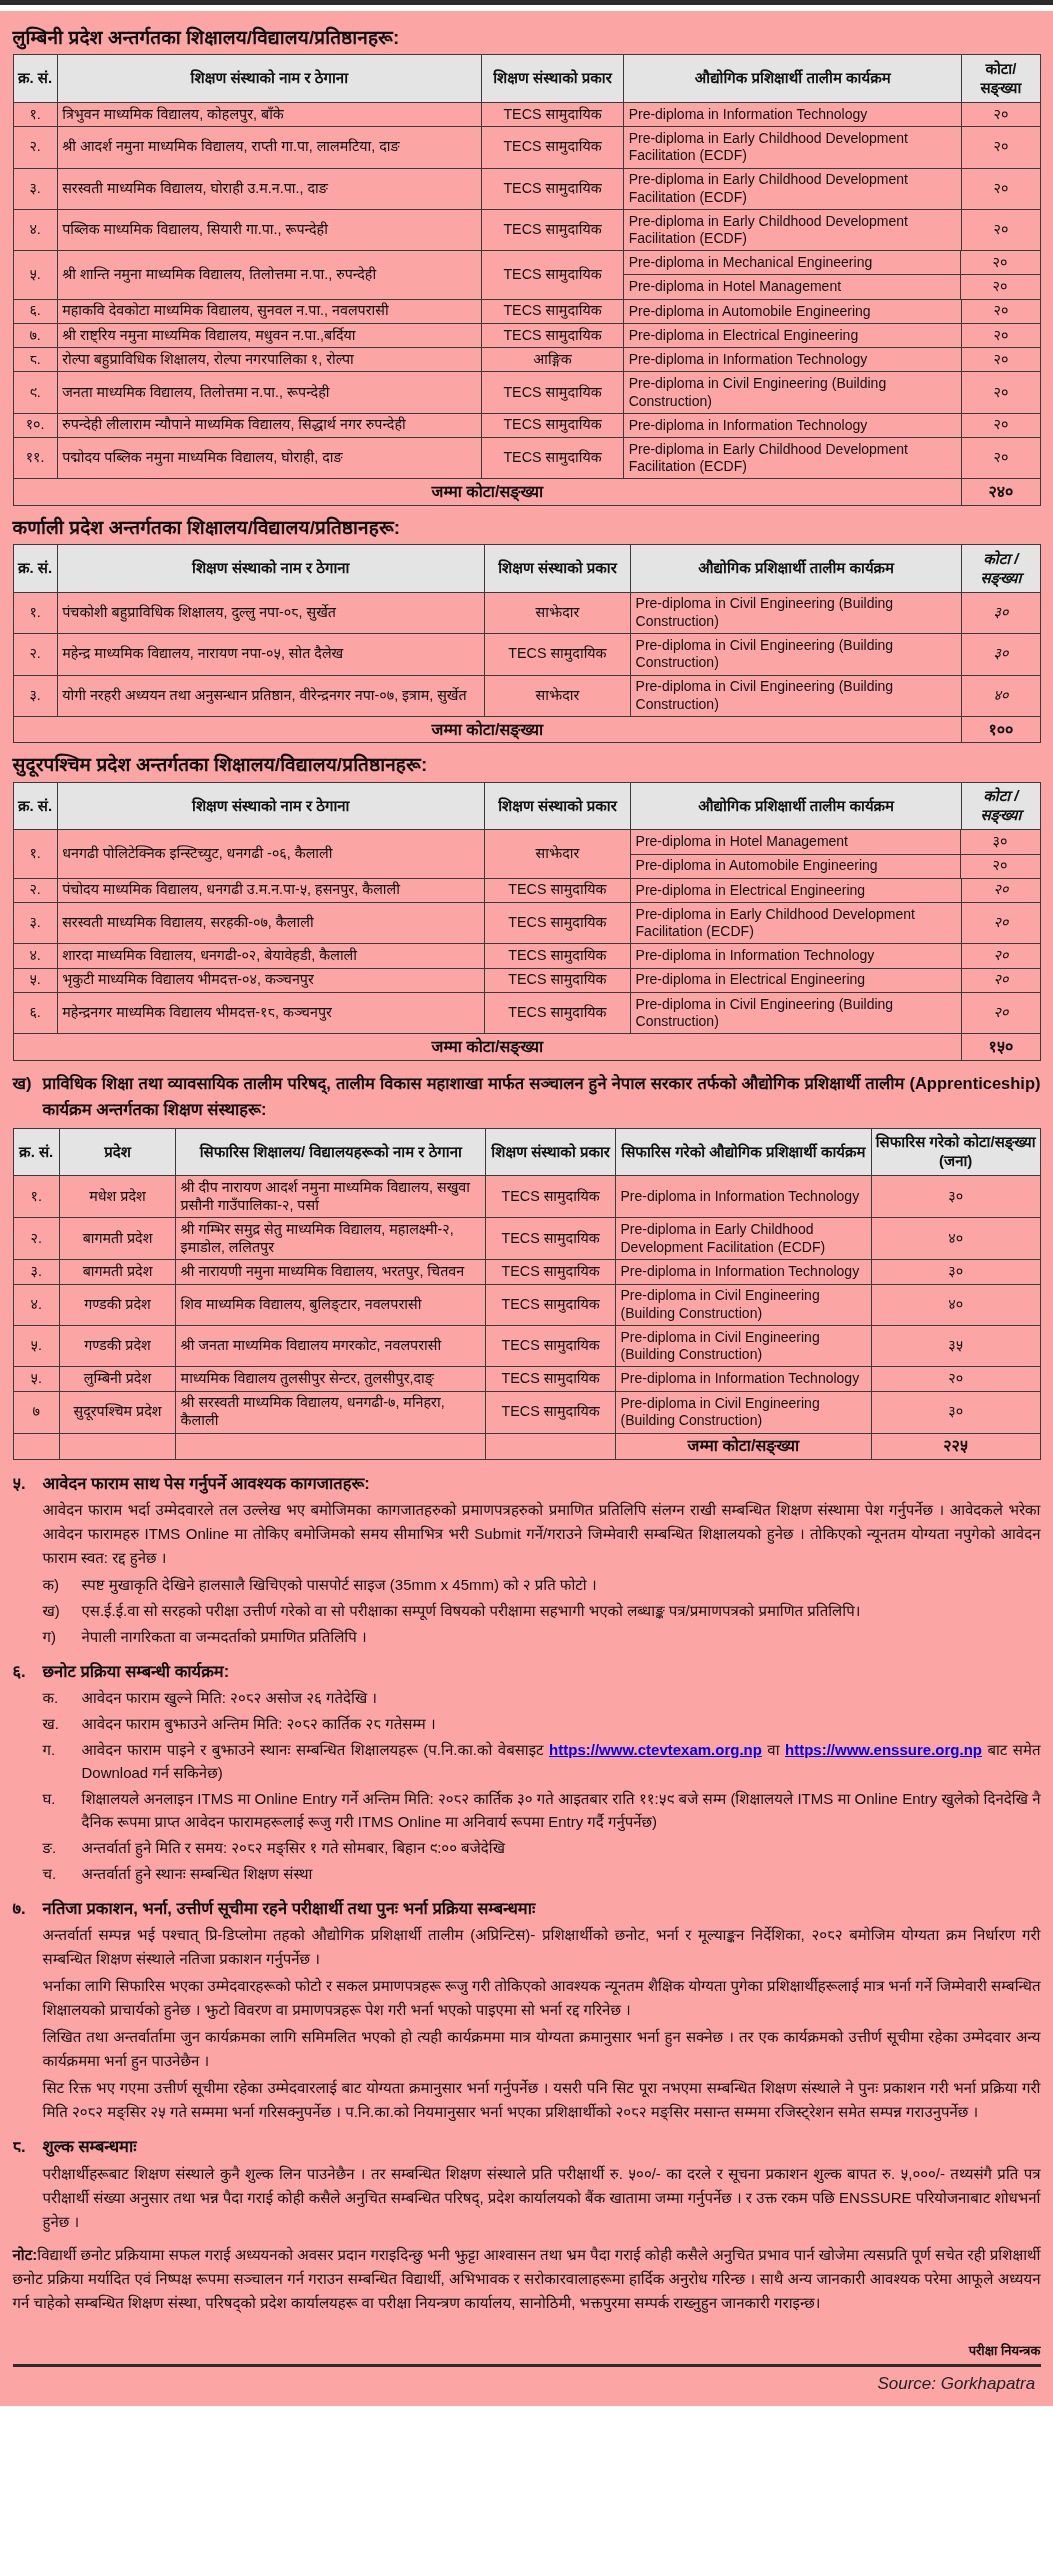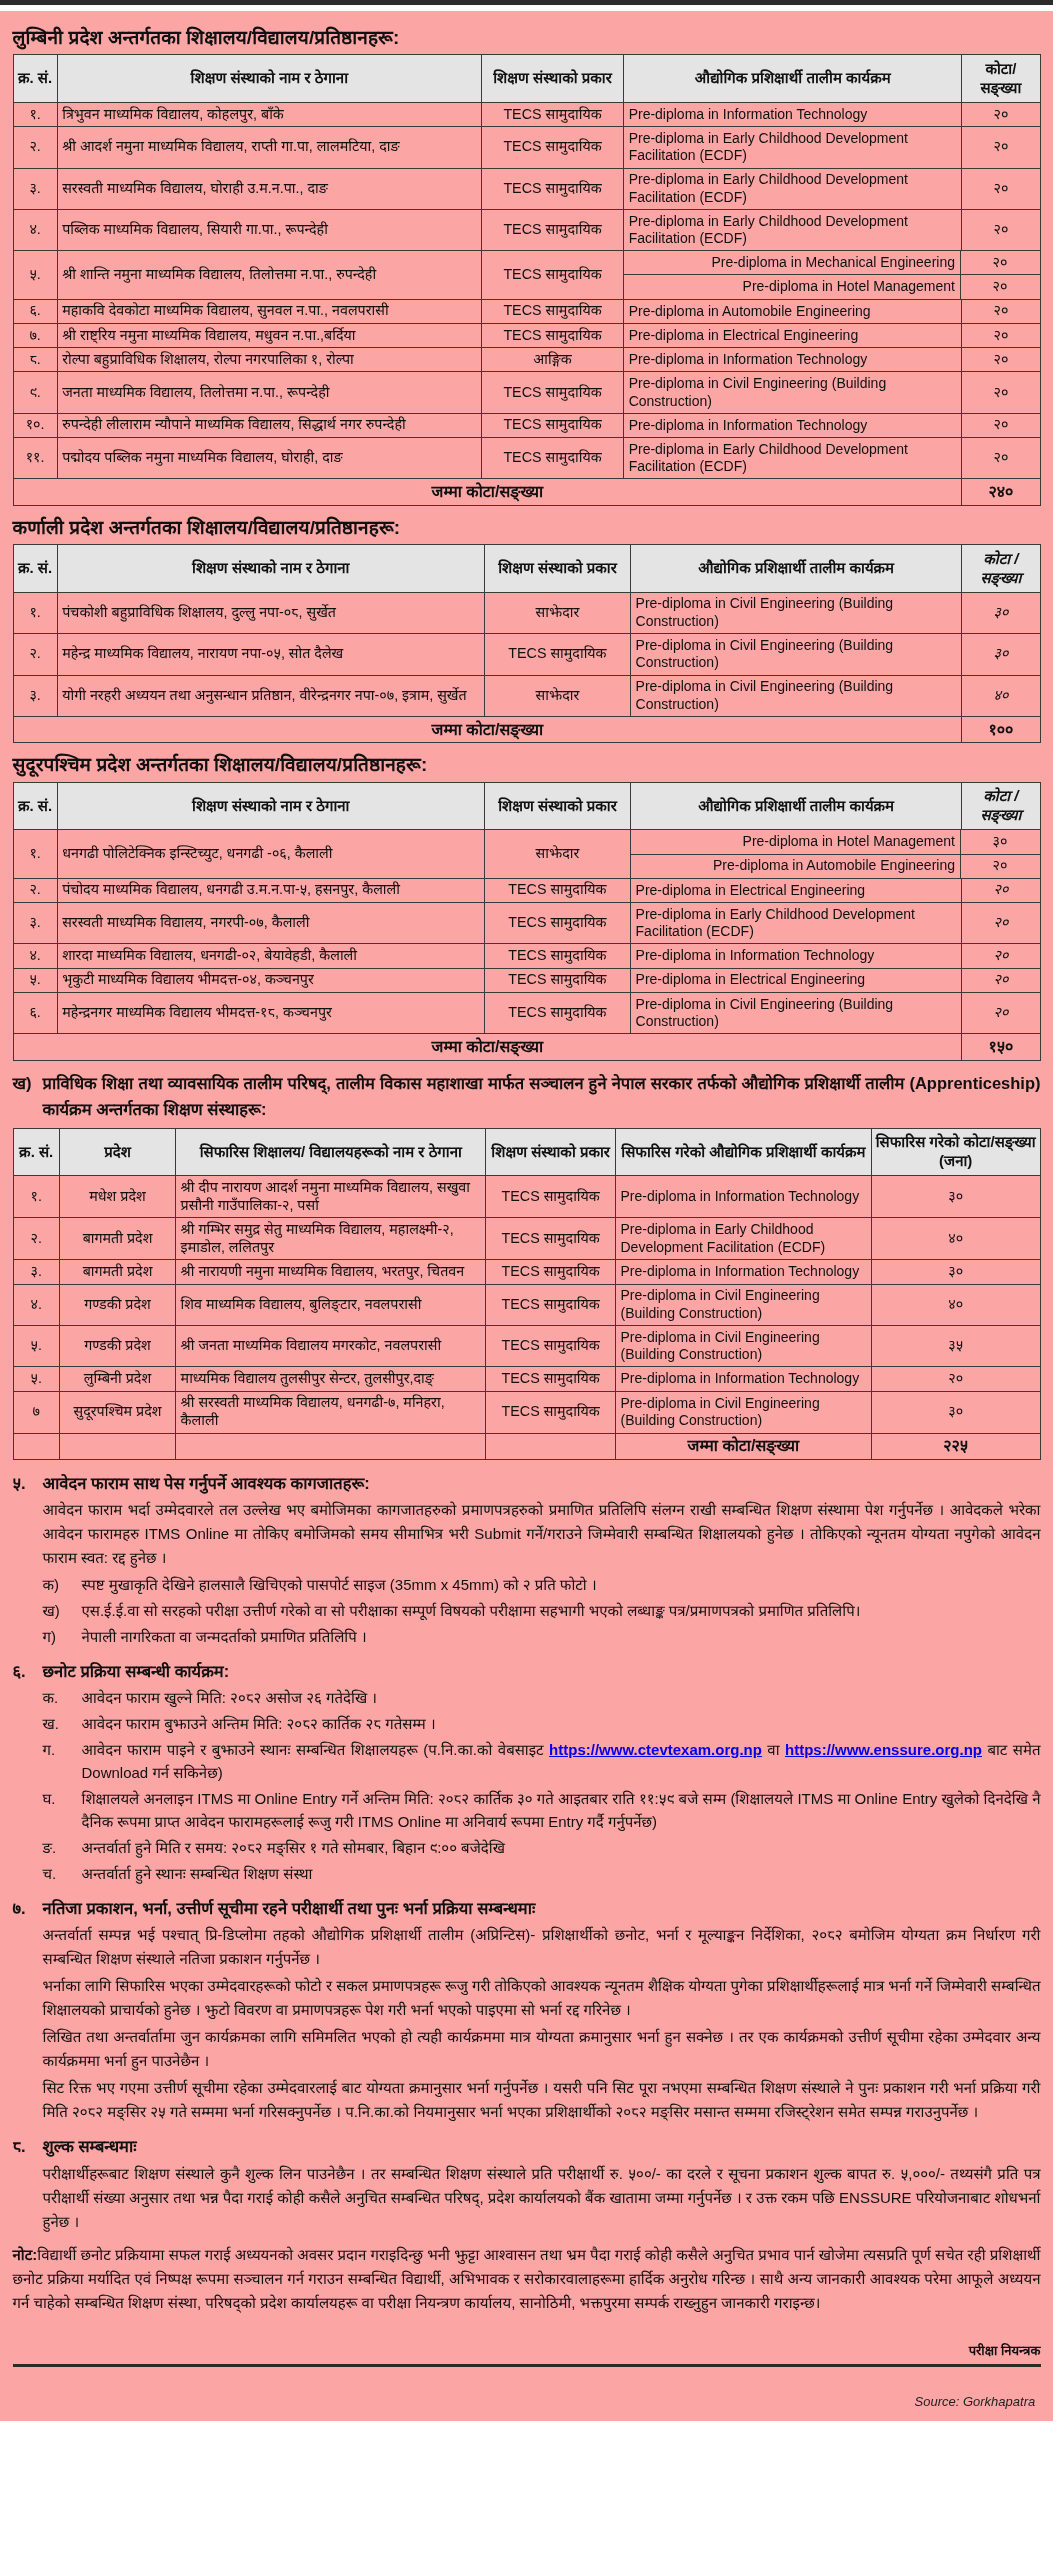--- a/index.html
+++ b/index.html
@@ -91,21 +91,21 @@
   }
   table.sub td {
     border: 0;
     border-bottom: 0.9px solid #3a3a3a;
     padding: 2.7px 4.5px;
     vertical-align: middle;
     line-height: 1.25;
   }
   table.sub tr:last-child td { border-bottom: 0; }
   td.nopad { padding: 0 !important; }
-  .sub-prog { text-align: right; }
+  .sub-prog { text-align: left; }
   .sub-qty  { width: 70px; text-align: center; border-left: 0.9px solid #3a3a3a !important; }
 
   
   .numbered {
     margin: 10.7px 0 0 0;
     font-size: 15px;
     line-height: 1.55;
   }
   .num-head {
     display: flex;
@@ -151,24 +151,23 @@
     font-size: 13px;
     margin-top: 26px;
   }
   .bottom-rule {
     border-top: 3.6px solid #2b2b2b;
     margin-top: 5.3px;
   }
   .source {
     text-align: right;
     font-style: italic;
-    font-size: 13px;
+    font-size: 17px;
     padding: 7.1px 5.3px 12.5px 0;
     color: #222;
-    margin-top: 20px;
   }
 </style>
 </head>
 <body>
 
 <div class="topbar"></div>
 
 <div class="page">
 
   <div class="section-title">लुम्बिनी प्रदेश अन्तर्गतका शिक्षालय/विद्यालय/प्रतिष्ठानहरू:</div>
@@ -352,21 +351,21 @@
         </tr>
         <tr>
           <td class="c2-sn">२.</td>
           <td class="c2-name">पंचोदय माध्यमिक विद्यालय, धनगढी उ.म.न.पा-५, हसनपुर, कैलाली</td>
           <td class="c2-type">TECS सामुदायिक</td>
           <td class="c2-prog latin">Pre-diploma in Electrical Engineering</td>
           <td class="c2-quota">२०</td>
         </tr>
         <tr>
           <td class="c2-sn">३.</td>
-          <td class="c2-name">सरस्वती माध्यमिक विद्यालय, नगरपी-०७, कैलाली</td>
+          <td class="c2-name">सरस्वती माध्यमिक विद्यालय, सरहकी-०७, कैलाली</td>
           <td class="c2-type">TECS सामुदायिक</td>
           <td class="c2-prog latin">Pre-diploma in Early Childhood Development Facilitation (ECDF)</td>
           <td class="c2-quota">२०</td>
         </tr>
         <tr>
           <td class="c2-sn">४.</td>
           <td class="c2-name">शारदा माध्यमिक विद्यालय,  धनगढी-०२, बेयावेहडी, कैलाली</td>
           <td class="c2-type">TECS सामुदायिक</td>
           <td class="c2-prog latin">Pre-diploma in Information Technology</td>
           <td class="c2-quota">२०</td>

